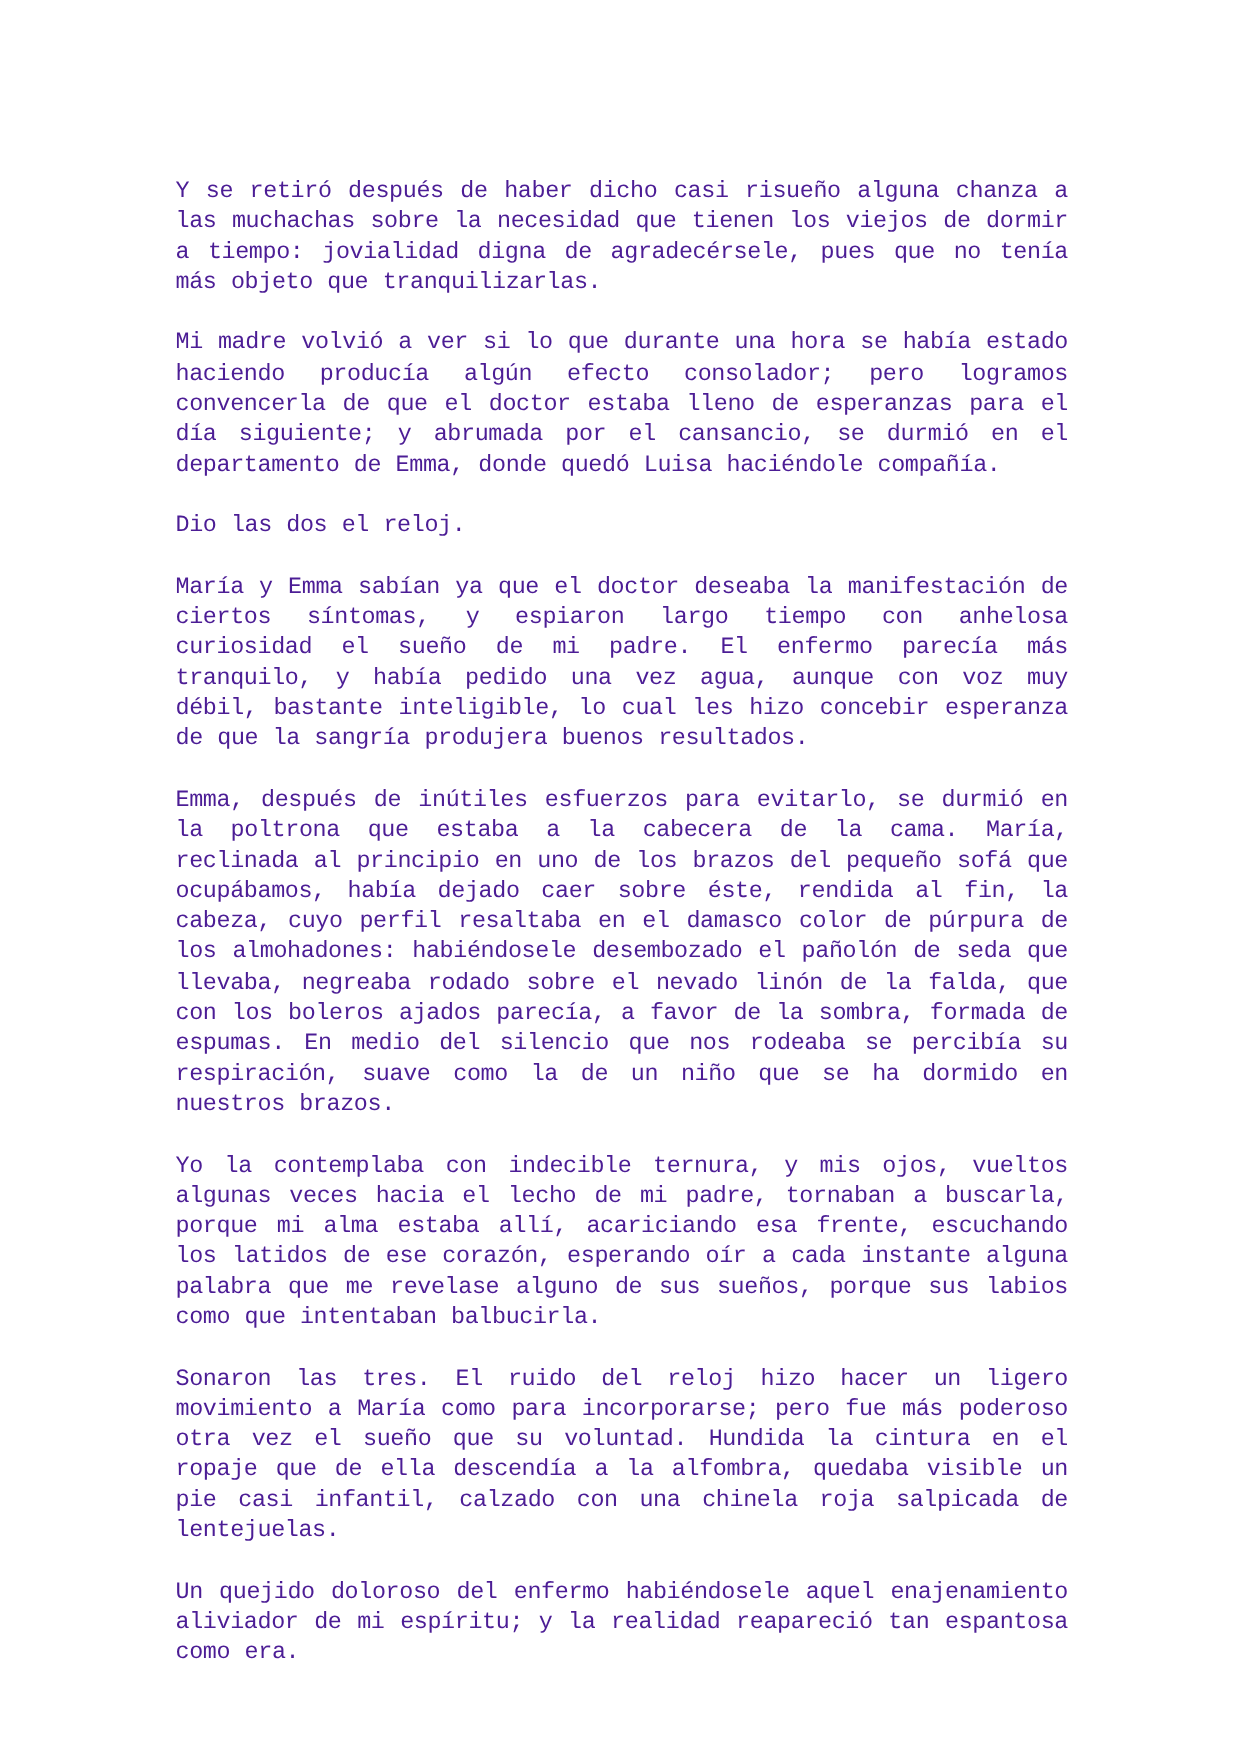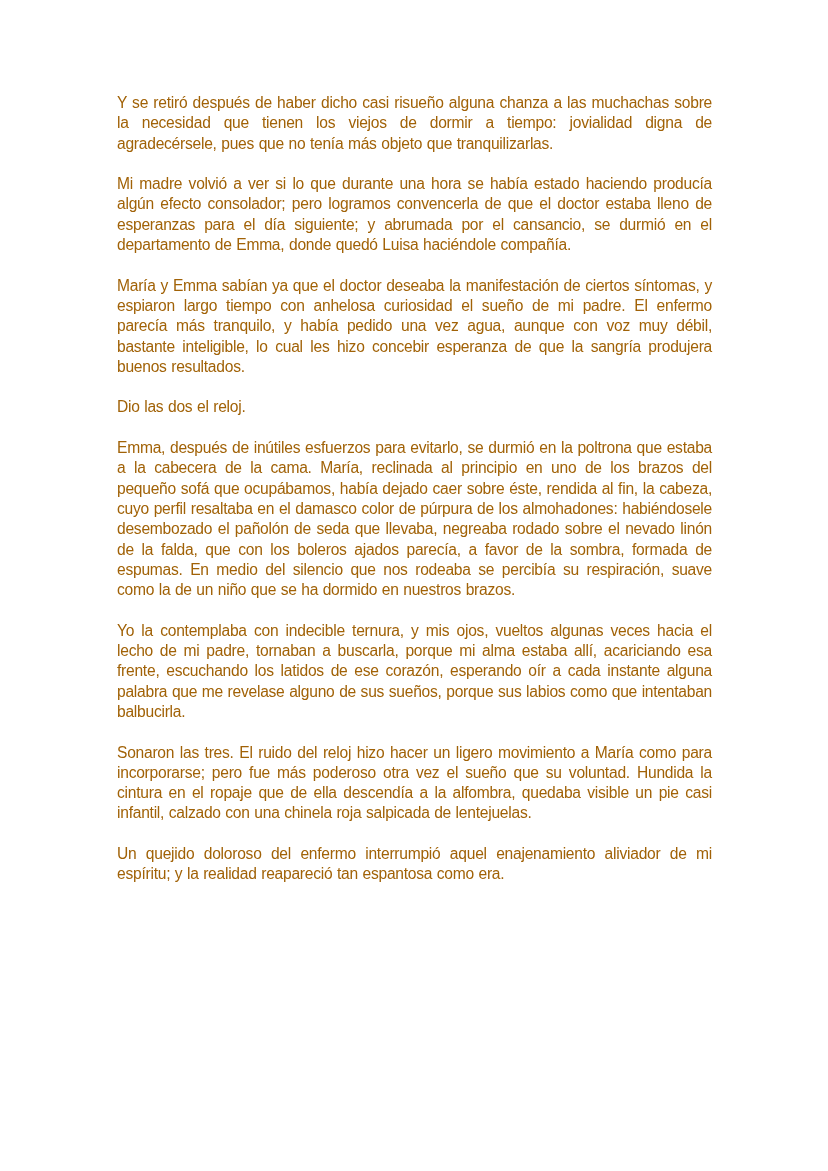--- a/index.html
+++ b/index.html
@@ -9,39 +9,39 @@
     }
     body {
       width: 828px;
       height: 1171px;
       position: relative;
       overflow: hidden;
     }
     .page {
       position: absolute;
       left: 117px;
-      top: 93px;
+      top: 117px;
       width: 595px;
-      font-family: Liberation Sans, sans-serif;
+      font-family: Liberation Mono, monospace;
       font-size: 15.6px;
       line-height: 20.3px;
-      color: #a16207;
+      color: #4c1d95;
       text-align: justify;
       letter-spacing: -0.25px;
       word-spacing: 0.5px;
     }
     .page p {
       margin: 0 0 20.3px 0;
     }
   </style>
 </head>
 <body>
 
 <div class="page">
   <p>Y se retiró después de haber dicho casi risueño alguna chanza a las muchachas sobre la necesidad que tienen los viejos de dormir a tiempo: jovialidad digna de agradecérsele, pues que no tenía más objeto que tranquilizarlas.</p>
   <p>Mi madre volvió a ver si lo que durante una hora se había estado haciendo producía algún efecto consolador; pero logramos convencerla de que el doctor estaba lleno de esperanzas para el día siguiente; y abrumada por el cansancio, se durmió en el departamento de Emma, donde quedó Luisa haciéndole compañía.</p>
+  <p>Dio las dos el reloj.</p>
   <p>María y Emma sabían ya que el doctor deseaba la manifestación de ciertos síntomas, y espiaron largo tiempo con anhelosa curiosidad el sueño de mi padre. El enfermo parecía más tranquilo, y había pedido una vez agua, aunque con voz muy débil, bastante inteligible, lo cual les hizo concebir esperanza de que la sangría produjera buenos resultados.</p>
-  <p>Dio las dos el reloj.</p>
   <p>Emma, después de inútiles esfuerzos para evitarlo, se durmió en la poltrona que estaba a la cabecera de la cama. María, reclinada al principio en uno de los brazos del pequeño sofá que ocupábamos, había dejado caer sobre éste, rendida al fin, la cabeza, cuyo perfil resaltaba en el damasco color de púrpura de los almohadones: habiéndosele desembozado el pañolón de seda que llevaba, negreaba rodado sobre el nevado linón de la falda, que con los boleros ajados parecía, a favor de la sombra, formada de espumas. En medio del silencio que nos rodeaba se percibía su respiración, suave como la de un niño que se ha dormido en nuestros brazos.</p>
   <p>Yo la contemplaba con indecible ternura, y mis ojos, vueltos algunas veces hacia el lecho de mi padre, tornaban a buscarla, porque mi alma estaba allí, acariciando esa frente, escuchando los latidos de ese corazón, esperando oír a cada instante alguna palabra que me revelase alguno de sus sueños, porque sus labios como que intentaban balbucirla.</p>
   <p>Sonaron las tres. El ruido del reloj hizo hacer un ligero movimiento a María como para incorporarse; pero fue más poderoso otra vez el sueño que su voluntad. Hundida la cintura en el ropaje que de ella descendía a la alfombra, quedaba visible un pie casi infantil, calzado con una chinela roja salpicada de lentejuelas.</p>
-  <p>Un quejido doloroso del enfermo interrumpió aquel enajenamiento aliviador de mi espíritu; y la realidad reapareció tan espantosa como era.</p>
+  <p>Un quejido doloroso del enfermo habiéndosele aquel enajenamiento aliviador de mi espíritu; y la realidad reapareció tan espantosa como era.</p>
 </div>
 
 </body></html>

